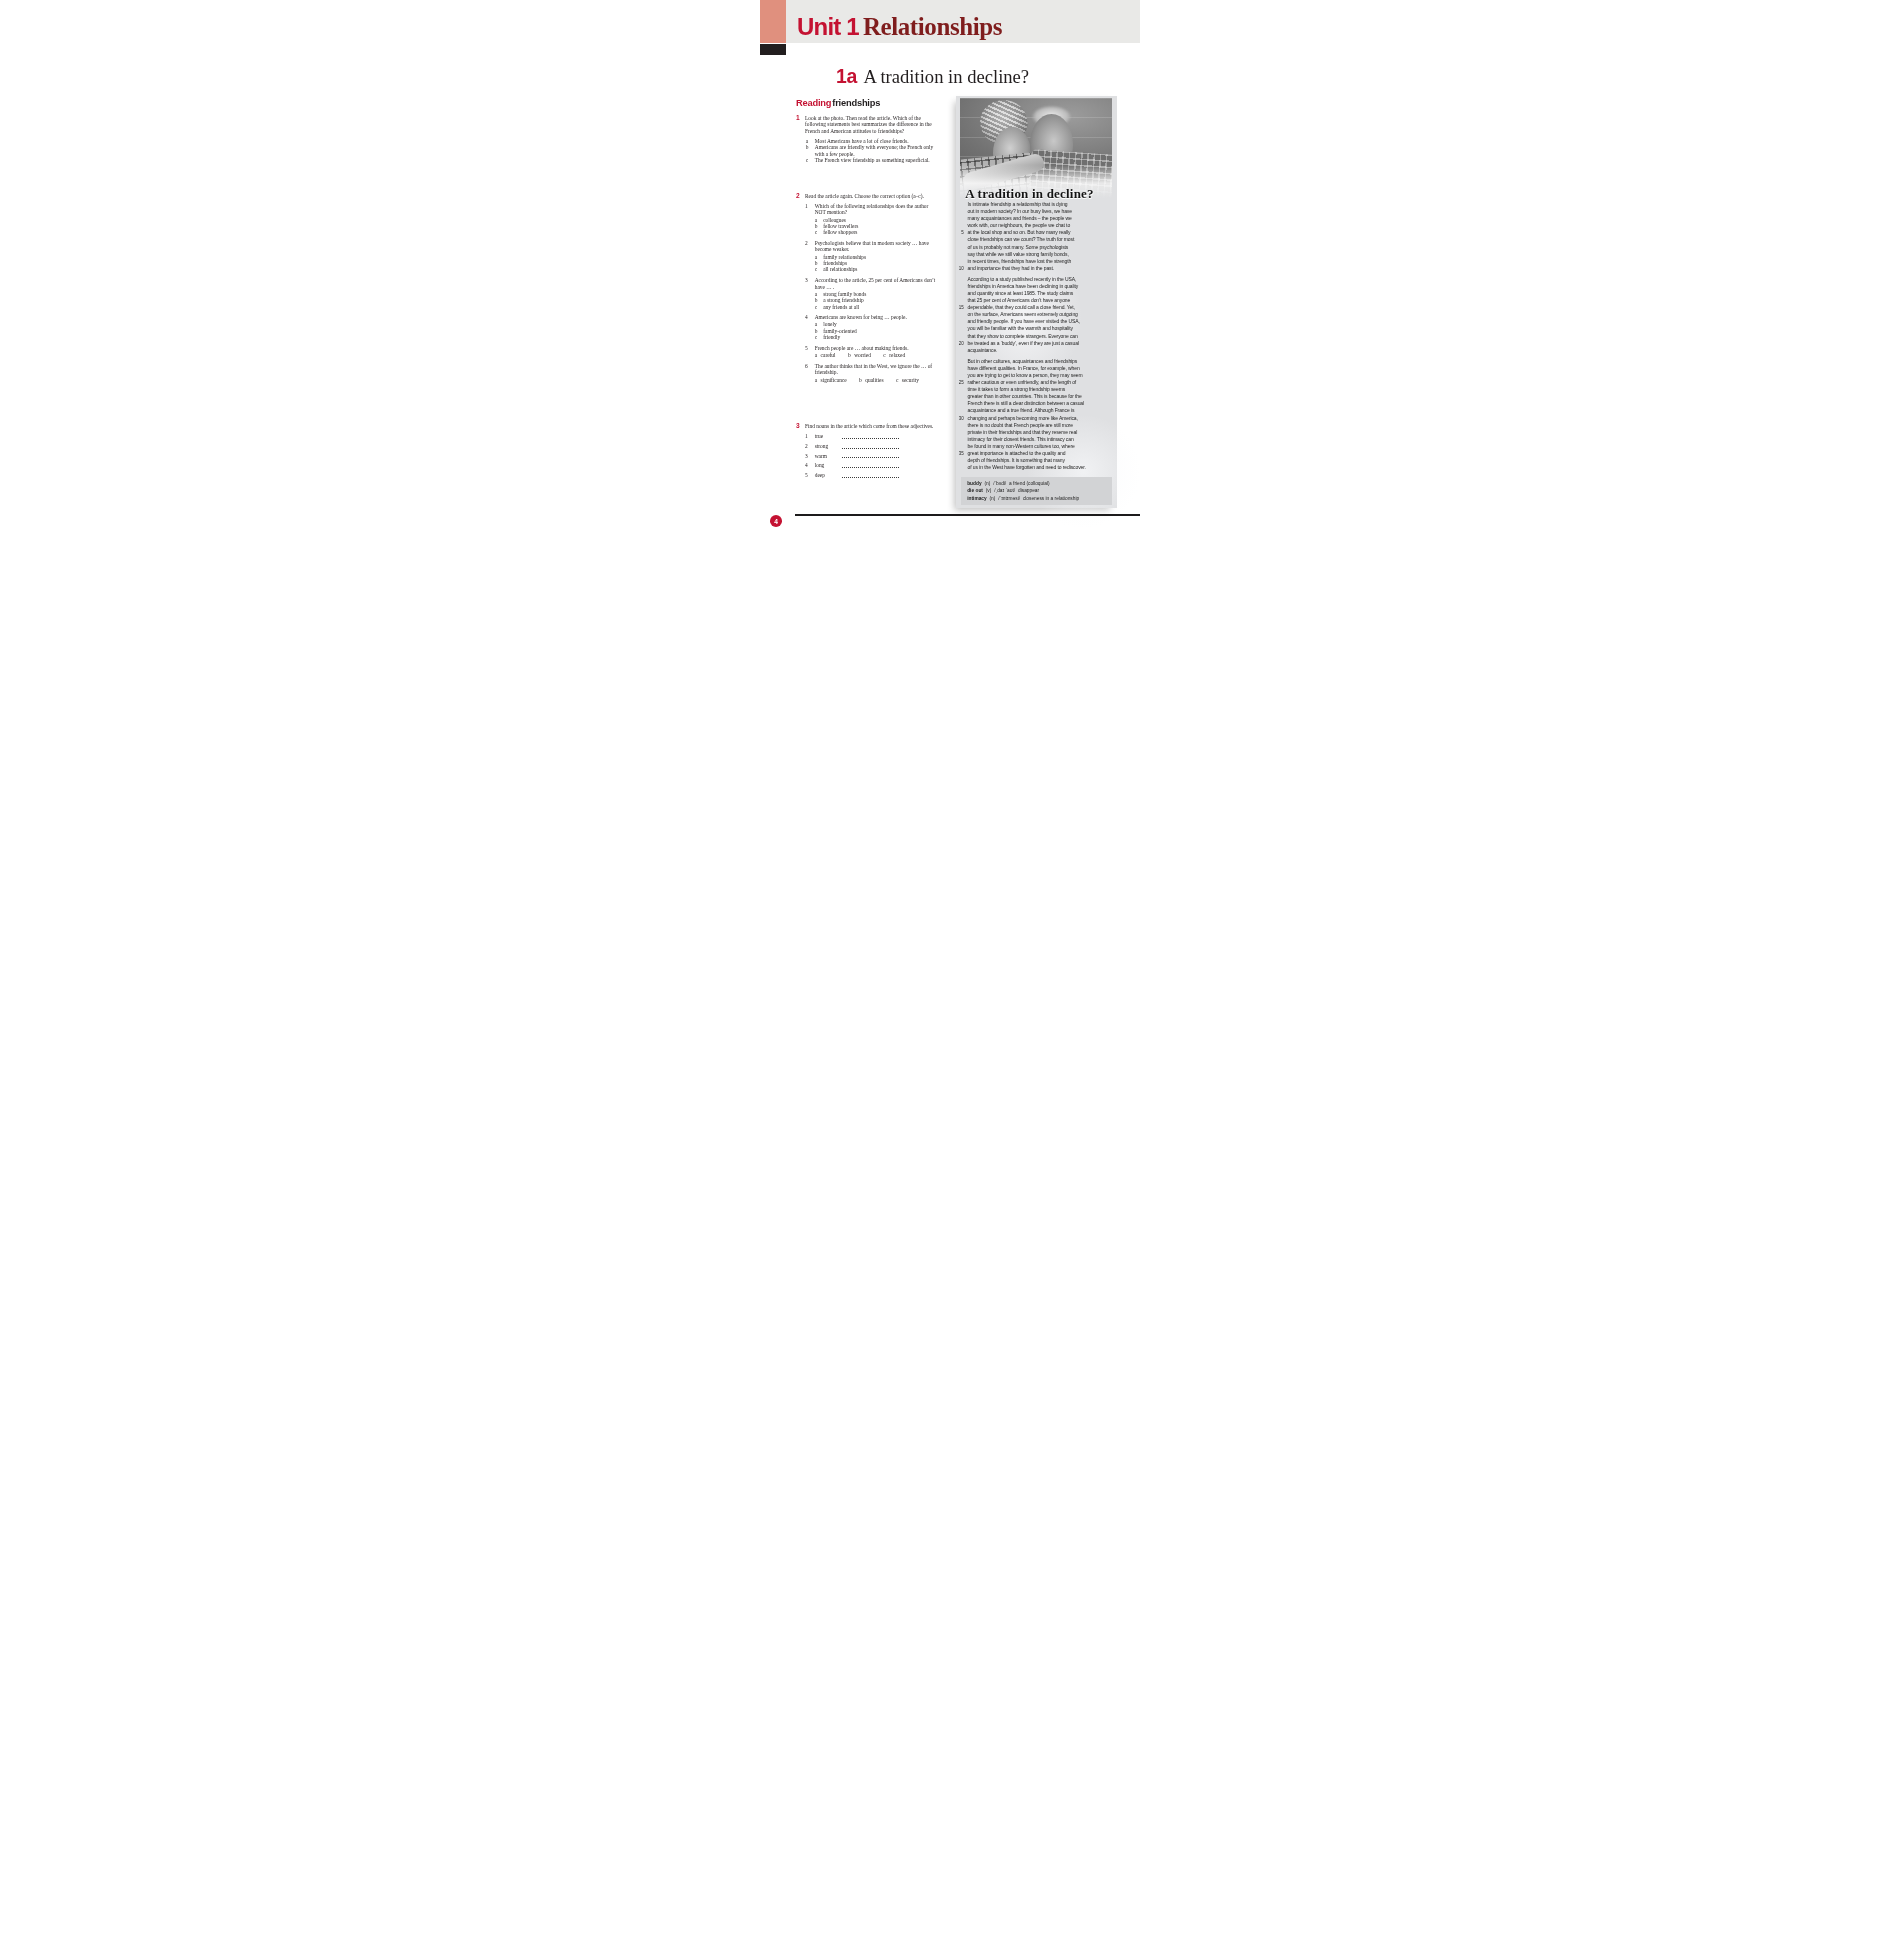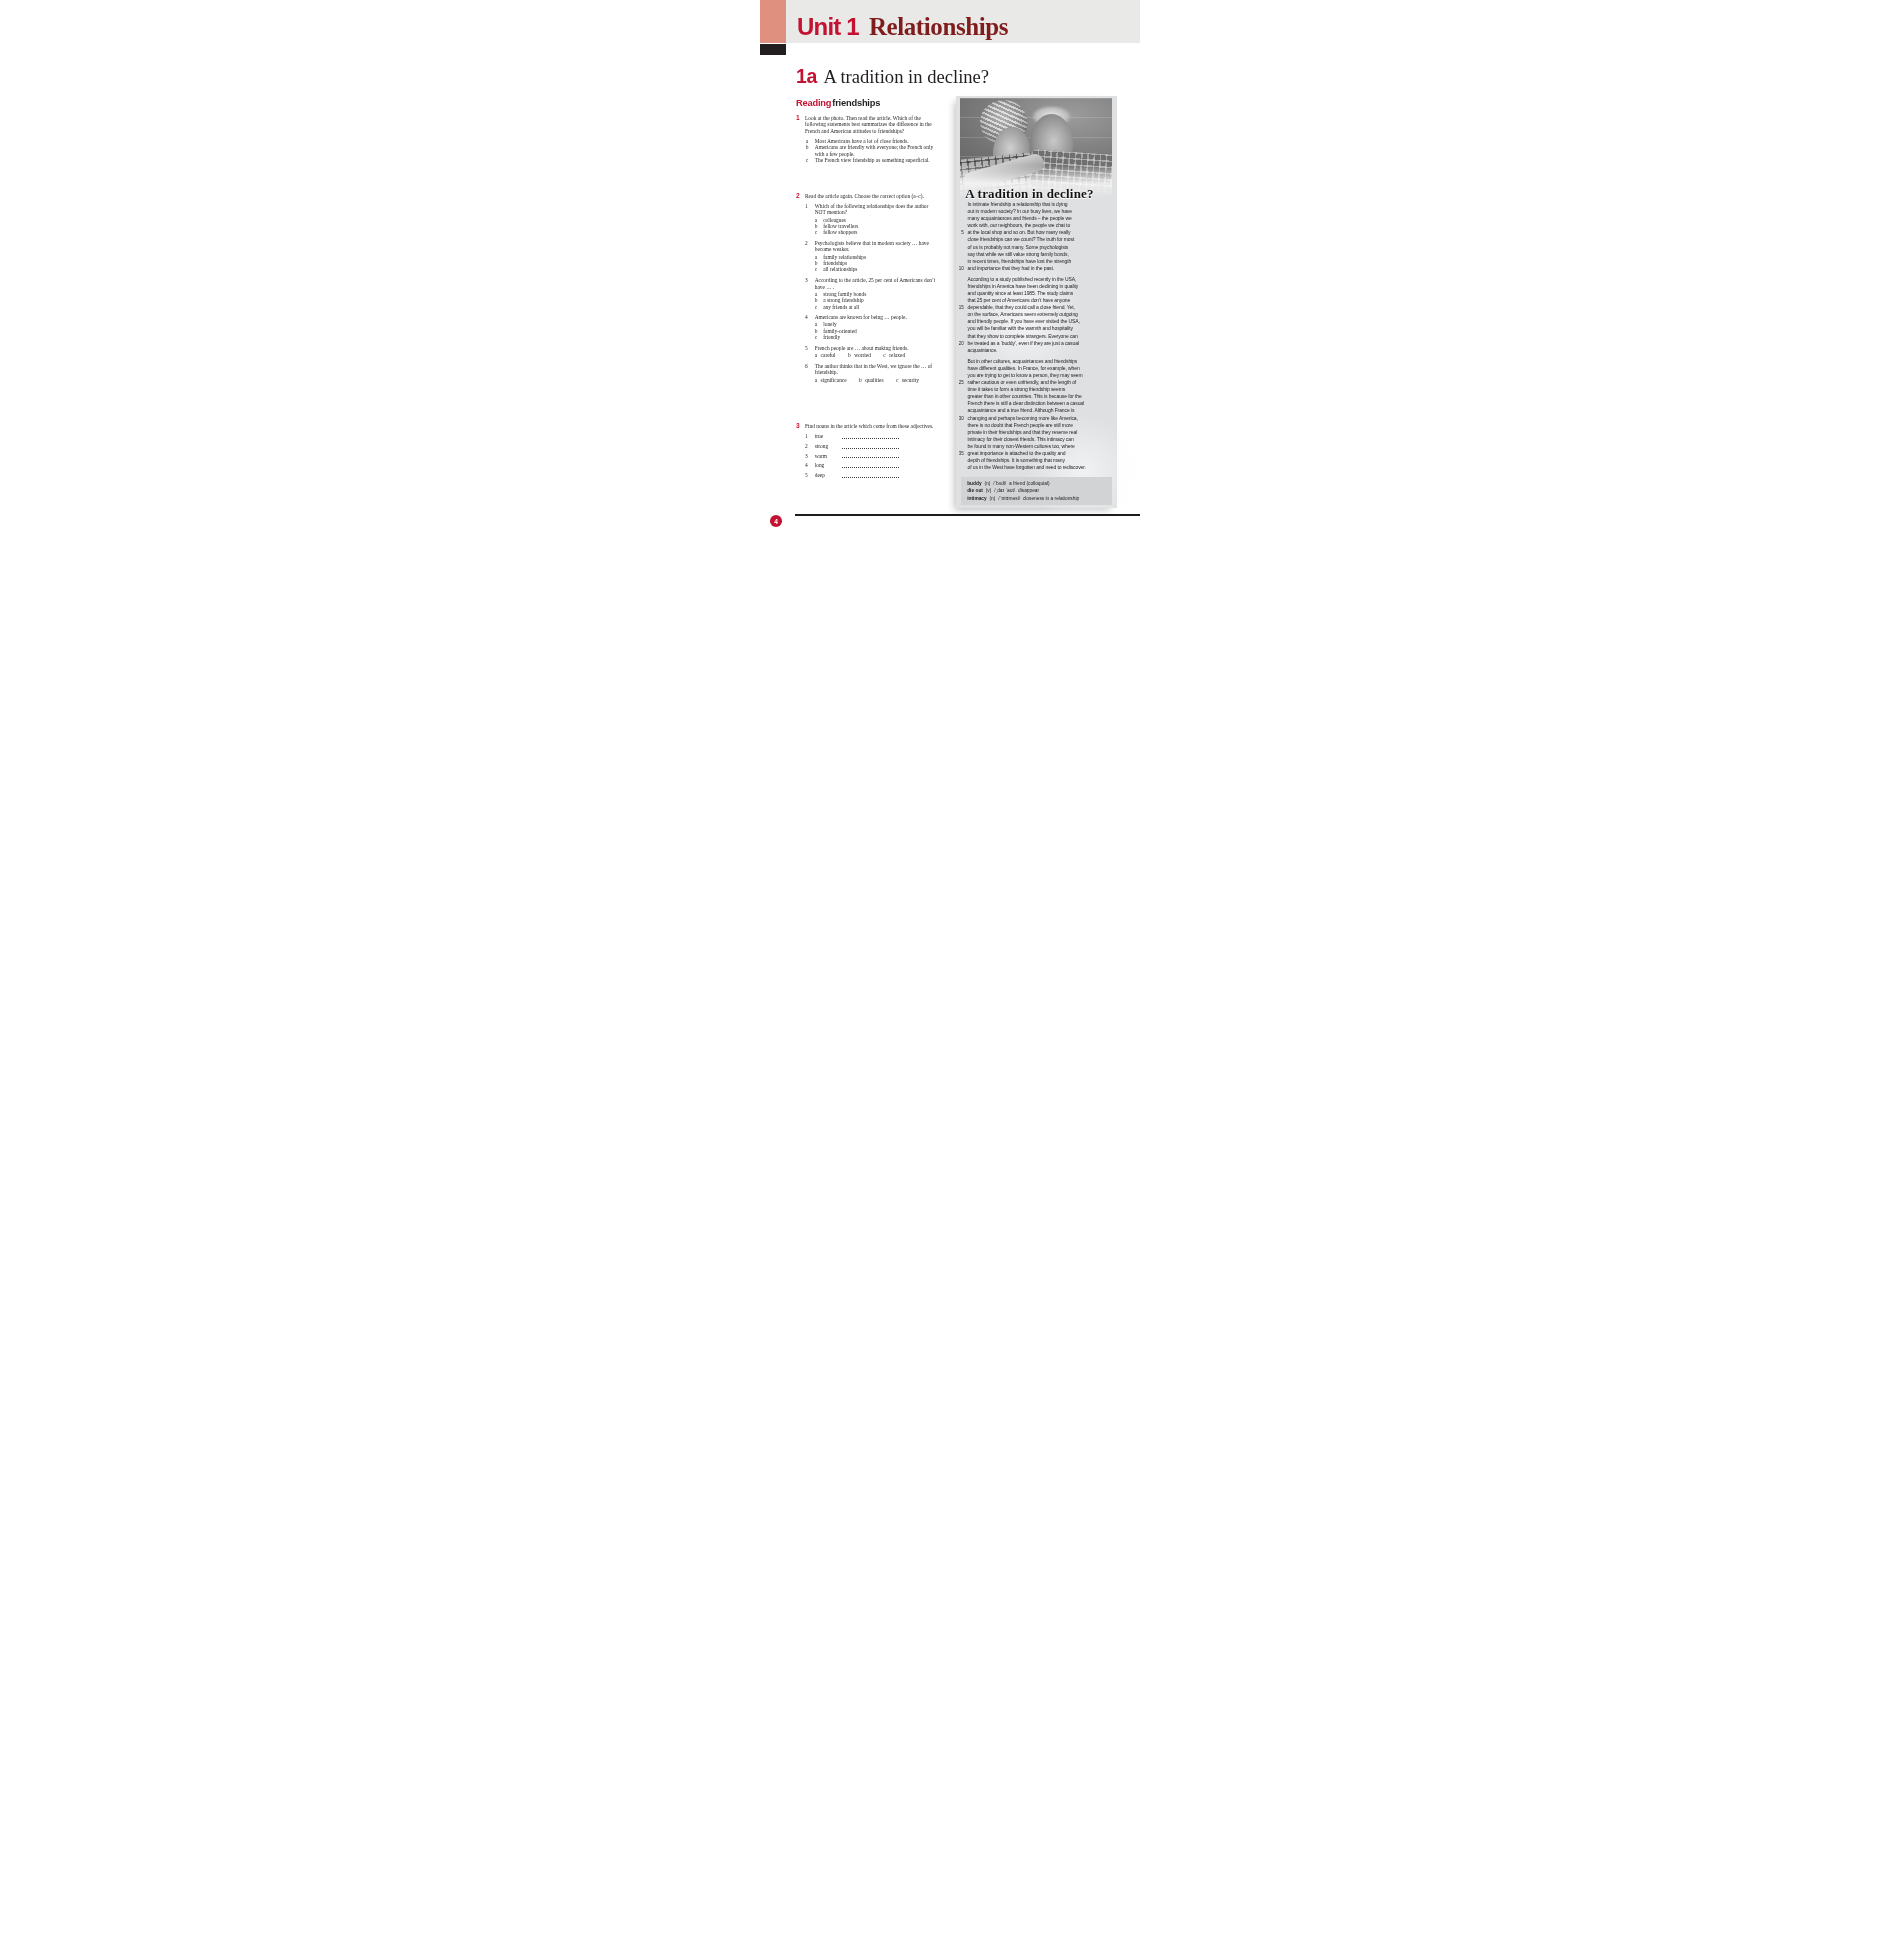--- a/index.html
+++ b/index.html
@@ -3,26 +3,26 @@
 <meta charset="utf-8">
 <style>
   html,body{margin:0;padding:0;background:#ffffff;}
   .page{position:relative;width:380px;height:540px;margin:0 auto;background:#ffffff;overflow:hidden;
         font-family:"Liberation Sans","DejaVu Sans",sans-serif;color:#231f20;}
 
   
   .header-band{position:absolute;left:0;top:0;width:100%;height:43px;background:#e9e9e7;}
   .salmon-bar{position:absolute;left:0;top:0;width:26px;height:43px;background:#e0907e;}
   .black-bar{position:absolute;left:0;top:44px;width:26px;height:11.2px;background:#221e1f;}
-  .unit-header{position:absolute;left:37px;top:13px;display:flex;align-items:flex-end;gap:10px;white-space:nowrap;}
+  .unit-header{position:absolute;left:37px;top:13px;display:flex;align-items:flex-end;gap:4px;white-space:nowrap;}
   .unit-label{font-weight:bold;font-size:24px;letter-spacing:-0.8px;color:#c41232;}
   .unit-title{font-family:"Liberation Serif","DejaVu Serif",serif;font-weight:700;font-size:25px;letter-spacing:-0.4px;color:#7f1d1d;}
 
   .lesson-header{position:absolute;left:36px;top:65px;display:flex;align-items:baseline;gap:6.6px;white-space:nowrap;}
-  .lesson-code{font-weight:bold;font-size:19.4px;letter-spacing:-0.4px;color:#c41232;}
+  .lesson-code{font-weight:bold;font-size:19.4px;letter-spacing:-0.4px;color:#c41232;margin-left:40px;}
   .lesson-title{font-family:"Liberation Serif","DejaVu Serif",serif;font-size:18.6px;color:#221e1f;}
 
   .section-heading{position:absolute;left:36px;top:98px;font-weight:bold;font-size:9.3px;letter-spacing:-0.2px;white-space:nowrap;}
   .section-red{color:#c41232;margin-right:1px;}
   .section-black{color:#221e1f;}
 
   
   .ex{position:absolute;display:flex;font-family:"Liberation Serif","DejaVu Serif",serif;}
   .ex1{top:115px;left:36px;}
   .ex2{top:193px;left:36px;}

